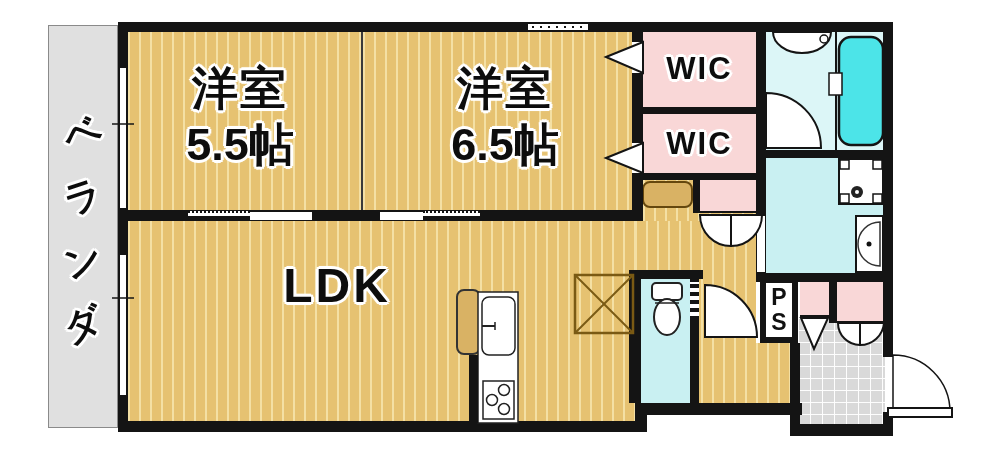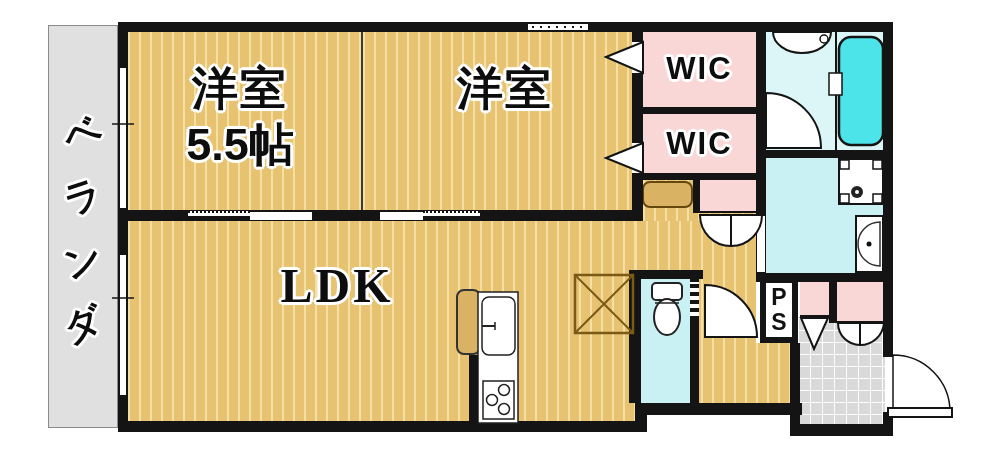--- a/index.html
+++ b/index.html
@@ -32,21 +32,21 @@
   .ps-outer{background:var(--wall);}
   .ps-inner{position:absolute;left:6px;top:6px;right:6px;bottom:6px;background:#fff;
             display:flex;flex-direction:column;align-items:center;justify-content:center;
             font-weight:bold;font-size:23px;line-height:25px;color:#111;}
   
   .halo{color:#0d0d0d;font-weight:bold;text-align:center;
         text-shadow:3px 0 0 #fff,-3px 0 0 #fff,0 3px 0 #fff,0 -3px 0 #fff,
                     2px 2px 0 #fff,-2px 2px 0 #fff,2px -2px 0 #fff,-2px -2px 0 #fff,0 0 4px #fff;}
   .room-name{font-size:46px;line-height:56px;letter-spacing:2px;}
   .room-size{font-size:45px;line-height:58px;}
-  .ldk-name{font-size:48px;line-height:52px;letter-spacing:3px;font-family:Liberation Serif, serif;}
+  .ldk-name{font-size:48px;line-height:52px;letter-spacing:3px;}
   .wic-label{font-size:31px;line-height:36px;letter-spacing:2px;}
   .veranda-label{display:flex;flex-direction:column;align-items:center;gap:14px;
         font-size:37px;font-weight:bold;}
   .vchar{display:block;transform:rotate(-18deg);}
   svg{position:absolute;left:0;top:0;}
 </style>
 </head>
 <body>
 
 <div class="canvas">
@@ -170,20 +170,21 @@
     <line x1="112" y1="124" x2="134" y2="124" stroke="#141414" stroke-width="1.5"></line>
     <line x1="112" y1="298" x2="134" y2="298" stroke="#141414" stroke-width="1.5"></line>
   </svg>
 
   <div class="abs halo" style="left:125px;top:60px;width:230px;">
     <div class="room-name">洋室</div>
     <div class="room-size">5.5帖</div>
   </div>
   <div class="abs halo" style="left:390px;top:60px;width:230px;">
     <div class="room-name">洋室</div>
+    <div class="room-size">6.5帖</div>
   </div>
   <div class="abs halo" style="left:222px;top:260px;width:230px;">
     <div class="ldk-name">LDK</div>
   </div>
   <div class="abs halo wic-label" style="left:643px;top:51px;width:113px;">WIC</div>
   <div class="abs halo wic-label" style="left:643px;top:126px;width:113px;">WIC</div>
 
 </div>
 
 </body></html>

